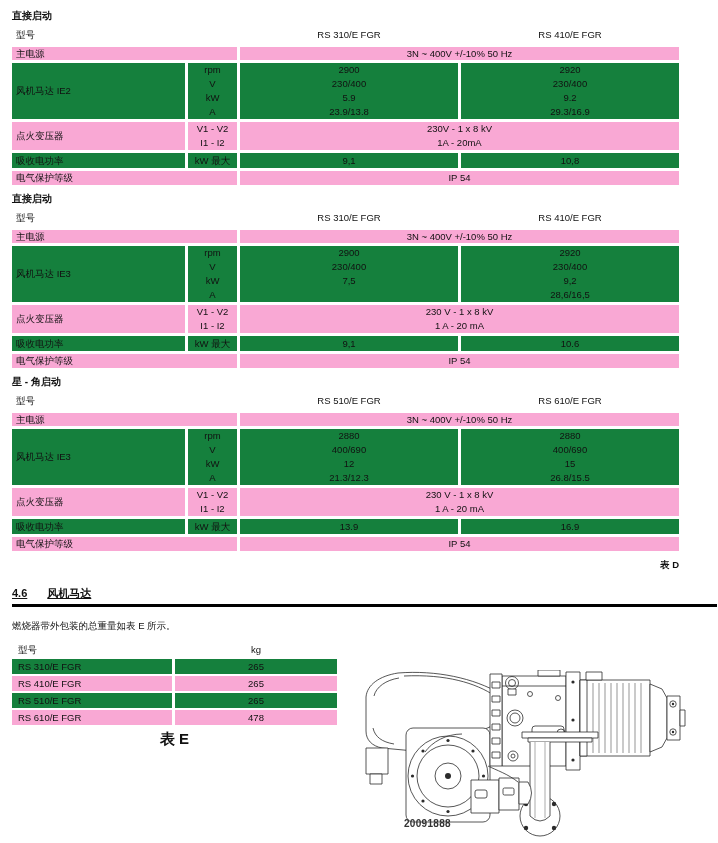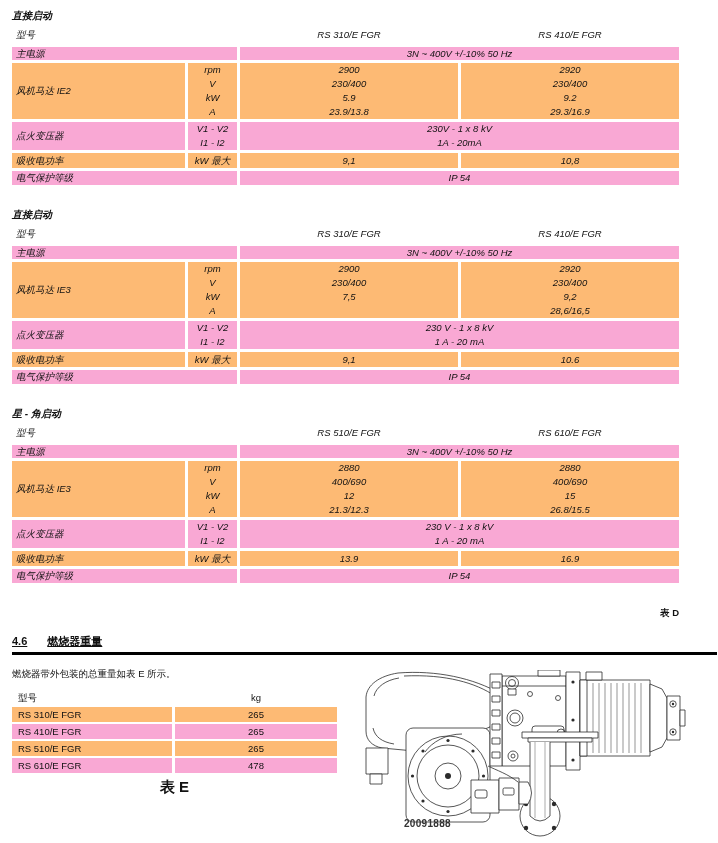--- a/index.html
+++ b/index.html
@@ -3,26 +3,26 @@
 <meta charset="utf-8">
 <style>
   html,body{margin:0;padding:0;}
   body{
     width:718px;height:843px;background:#ffffff;position:relative;overflow:hidden;
     font-family:"Liberation Sans","DejaVu Sans",sans-serif;color:#111;
     -webkit-font-smoothing:antialiased;
   }
   .page{padding:10px 0 0 12px;}
   
-  .spec{width:667px;margin-bottom:24px;font-style:italic;}
+  .spec{width:667px;margin-bottom:8px;}
   .t-head{font-size:10px;font-weight:bold;line-height:12px;margin:0 0 5px 0;}
   .grid{display:grid;grid-template-columns:173px 49px 218px 218px;column-gap:3px;
         margin-bottom:3px;font-size:9.5px;}
   .d{background:#f9a8d4;}
-  .l{background:#fdba74;}
+  .l{background:#15803d;}
   .lab{display:flex;align-items:center;padding-left:4px;}
   .ctr{text-align:center;}
   .ln{line-height:14px;}
   .sp12{grid-column:1 / span 2;}
   .sp34{grid-column:3 / span 2;}
   .row-model > div{height:16px;line-height:16px;}
   .row-model{margin-bottom:4px;}
   .row-mains > div{height:13px;line-height:13px;}
   .row-motor > div{height:56px;}
   .row-ign  > div{height:28px;}
@@ -216,21 +216,21 @@
     </div>
     <div class="grid row-prot">
       <div class="d lab sp12">电气保护等级</div>
       <div class="d ctr sp34">IP 54</div>
     </div>
   </div>
 
   <div class="cap-d">表 D</div>
 
   <div class="sec">
-    <span class="num">4.6</span><span class="ttl">燃烧器重量</span>
+    <span class="num">4.6</span><span class="ttl">风机马达</span>
   </div>
   <div class="rule"></div>
 
   <div class="intro">燃烧器带外包装的总重量如表 E 所示。</div>
 
   <div class="wgrid">
     <div class="wh wlab">型号</div>
     <div class="wh ctr">kg</div>
 
     <div class="l wlab">RS 310/E FGR</div>

